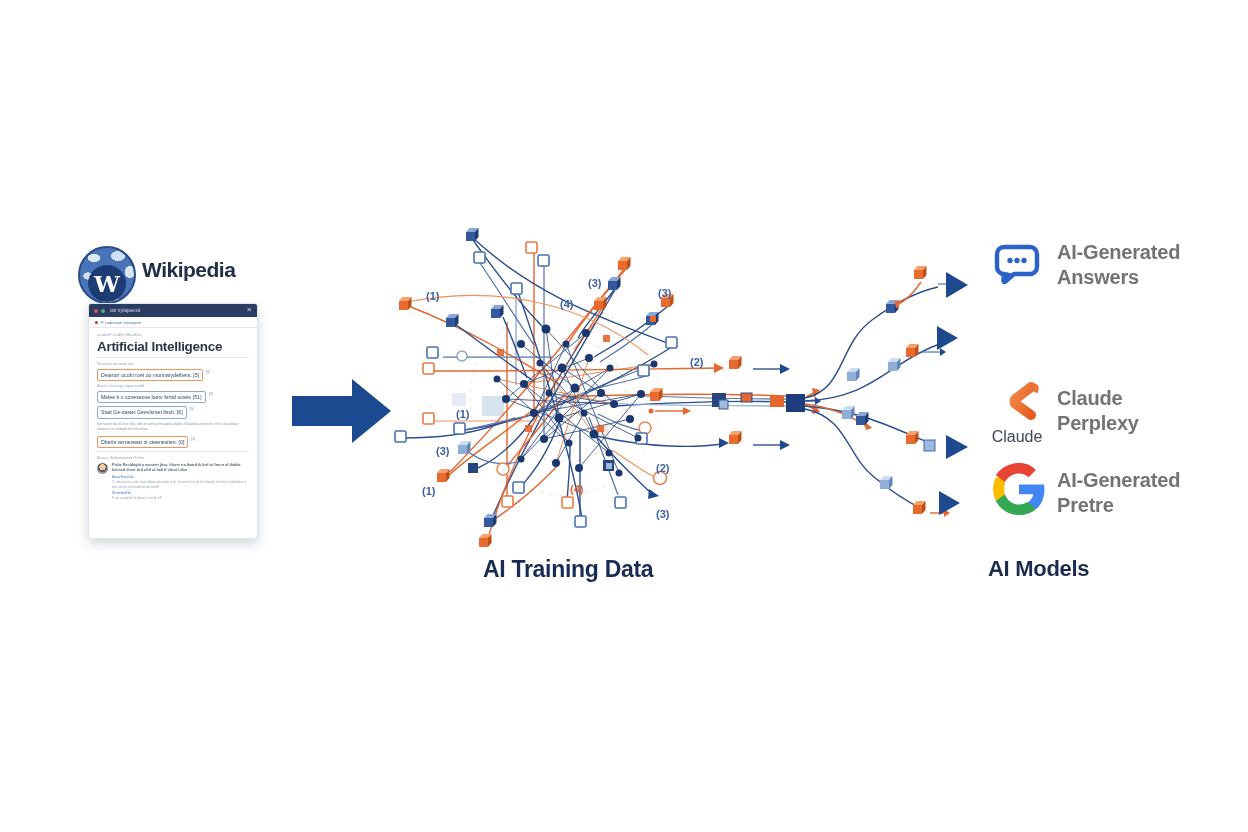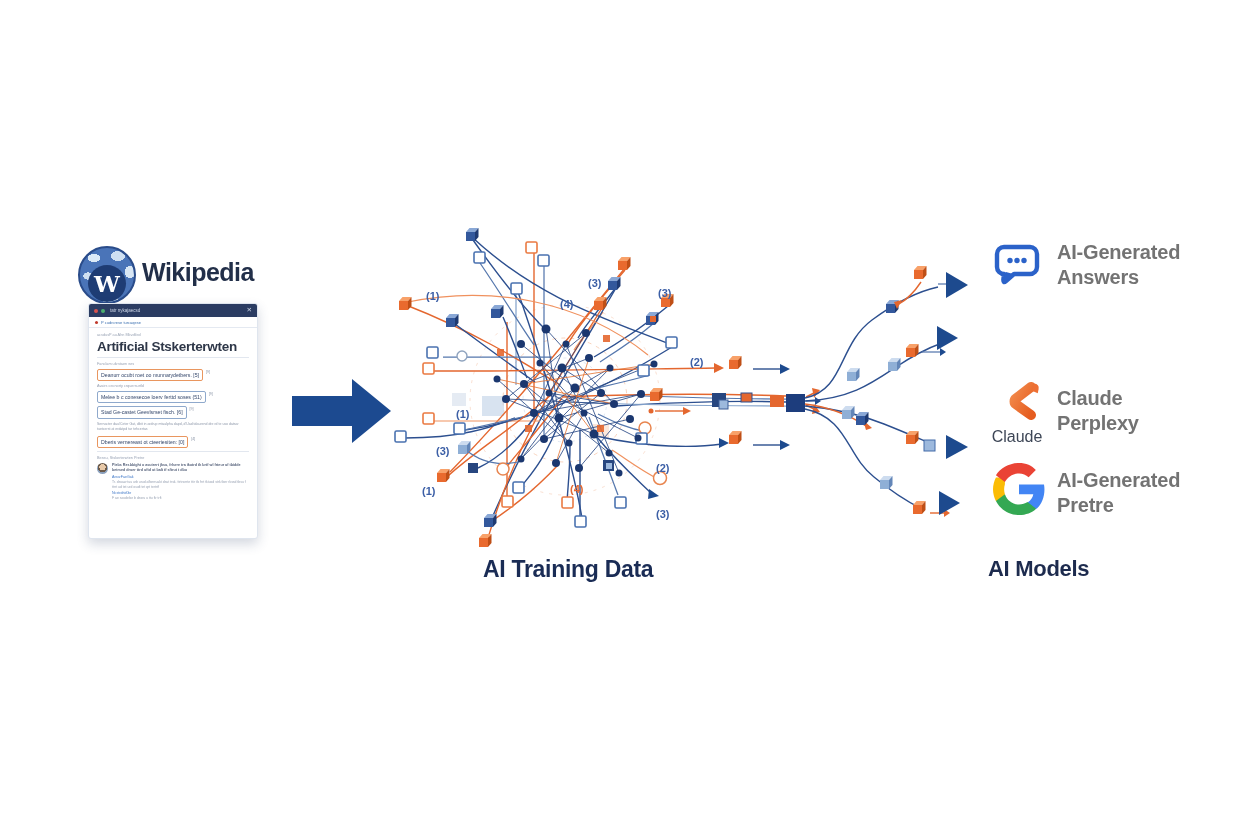--- a/index.html
+++ b/index.html
@@ -29,21 +29,21 @@
      background:
        radial-gradient(10px 7px at 14px 10px,#dceaf7 60%,transparent 61%),
        radial-gradient(12px 8px at 38px 8px,#cfe0f2 60%,transparent 61%),
        radial-gradient(9px 10px at 50px 24px,#d8e6f4 60%,transparent 61%),
        radial-gradient(8px 6px at 8px 28px,#cfe0f2 60%,transparent 61%),
        radial-gradient(14px 10px at 30px 50px,#d8e6f4 60%,transparent 61%);}
   .w-badge{position:absolute;left:8px;top:17px;width:38px;height:37px;border-radius:50%;
      background:#1e3c74;display:flex;align-items:center;justify-content:center;}
   .w-badge span{color:#fff;font-family:"DejaVu Serif","Liberation Serif",serif;
      font-weight:bold;font-size:23px;line-height:1;}
-  .wiki-title{left:142px;top:258px;font-size:25px;font-weight:700;color:#222f49;letter-spacing:-0.5px;}
+  .wiki-title{left:142px;top:258px;font-size:21px;font-weight:700;color:#222f49;letter-spacing:-0.5px;}
 
   
   .card{left:88px;top:303px;width:170px;height:236px;background:#fff;border:1px solid #dfe5ee;
         border-radius:3px;box-shadow:0 5px 12px rgba(40,60,100,.20);overflow:hidden;box-sizing:border-box;}
   .tbar{height:13px;background:#2b3c62;display:flex;align-items:center;padding:0 5px;gap:3px;}
   .cdot{width:4px;height:4px;border-radius:50%;}
   .cdot.r{background:#d9534f}.cdot.g{background:#4caf6e}
   .tbar .ttl{color:#cdd6e6;font-size:4.5px;margin-left:2px;flex:1;white-space:nowrap;overflow:hidden;}
   .tbar .x{color:#cdd6e6;font-size:6.5px;line-height:1;}
   .tabbar{height:10px;background:#fff;border-bottom:1px solid #e4e9f1;display:flex;align-items:center;
@@ -378,21 +378,21 @@
     <div class="cdot g"></div>
     <div class="ttl">tatr nykajaecsd</div>
     <div class="x">✕</div>
   </div>
   <div class="tabbar">
     <div class="d"></div>
     <div class="t">P cudrcrese turcaqese</div>
   </div>
   <div class="cbody">
     <div class="eyebrow">acsdusP au Ahn Mkvdtled</div>
-    <div class="art-title">Artificial Stskerterwten</div>
+    <div class="art-title">Artificial Intelligence</div>
     <div class="rule"></div>
     <div class="slabel">Fanclam ukrstaen wrs</div>
     <div class="citrow">
       <div class="citbox o">Deanurr ocubt roet oo munnarydetbers. [5]</div>
       <div class="citsup">[9]</div>
     </div>
     <div class="slabel">Avairs cecnorty crquersurtld</div>
     <div class="citrow">
       <div class="citbox b">Melee b c conesecoe loerv ferttd soses (51)</div>
       <div class="citsup">[9]</div>

